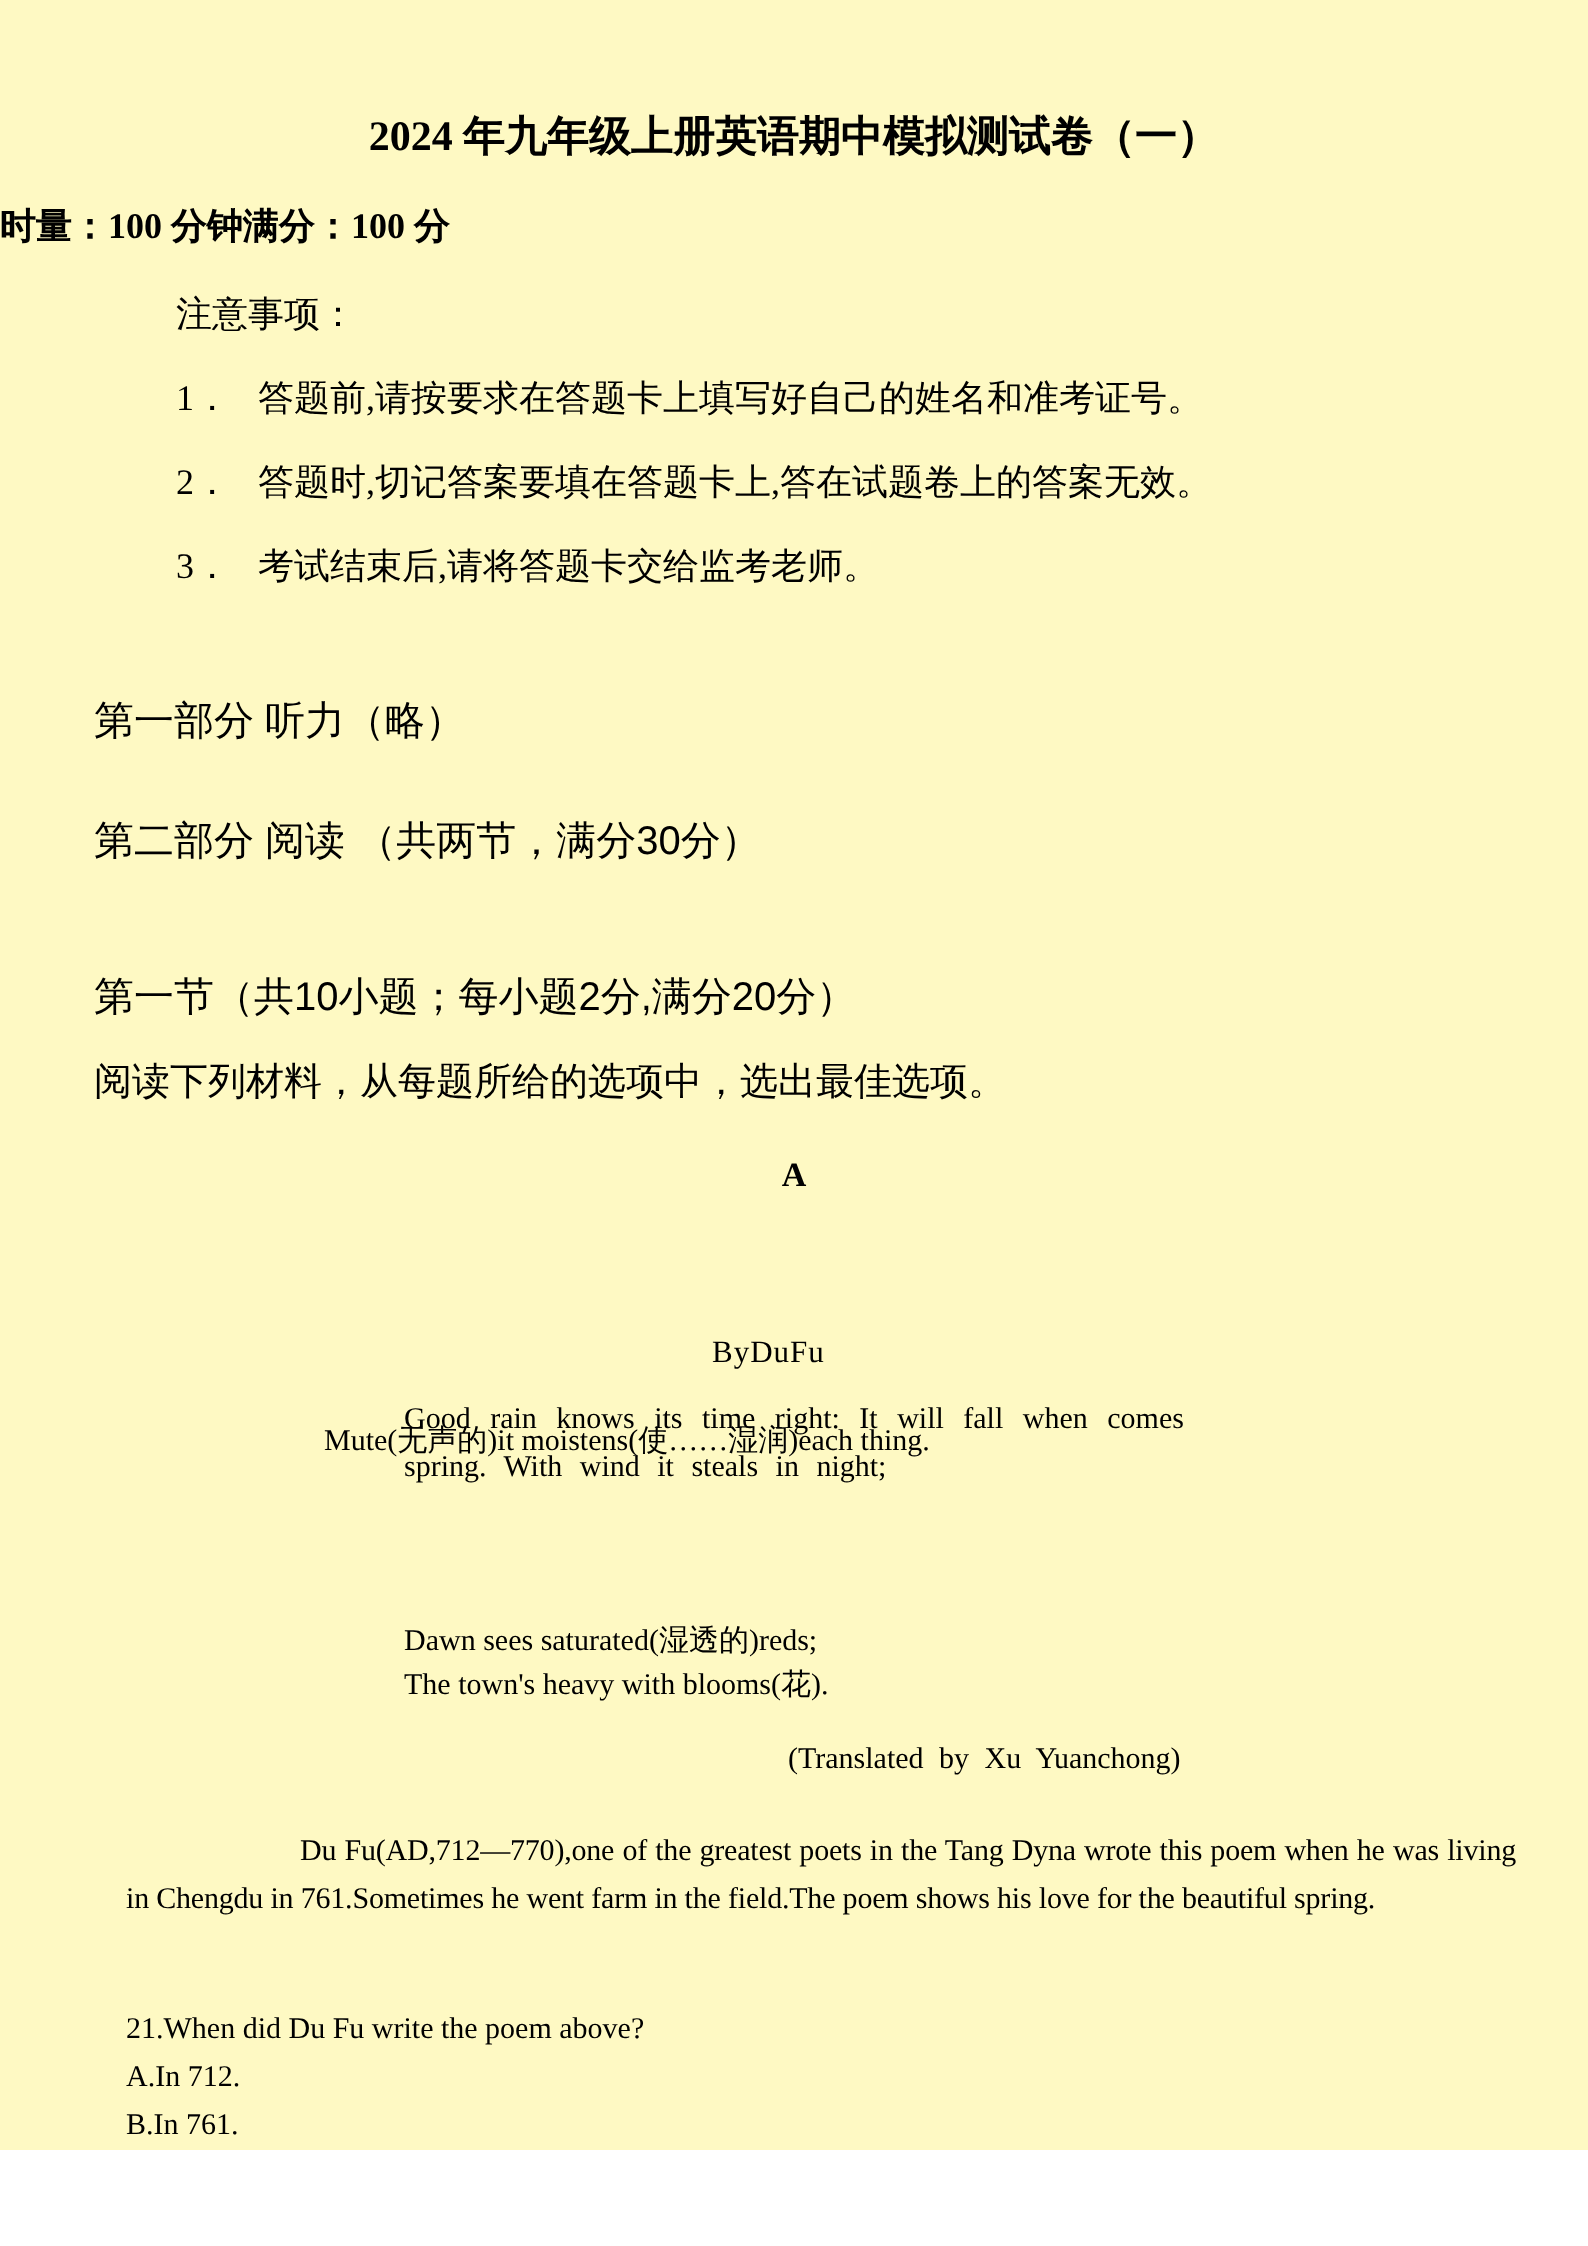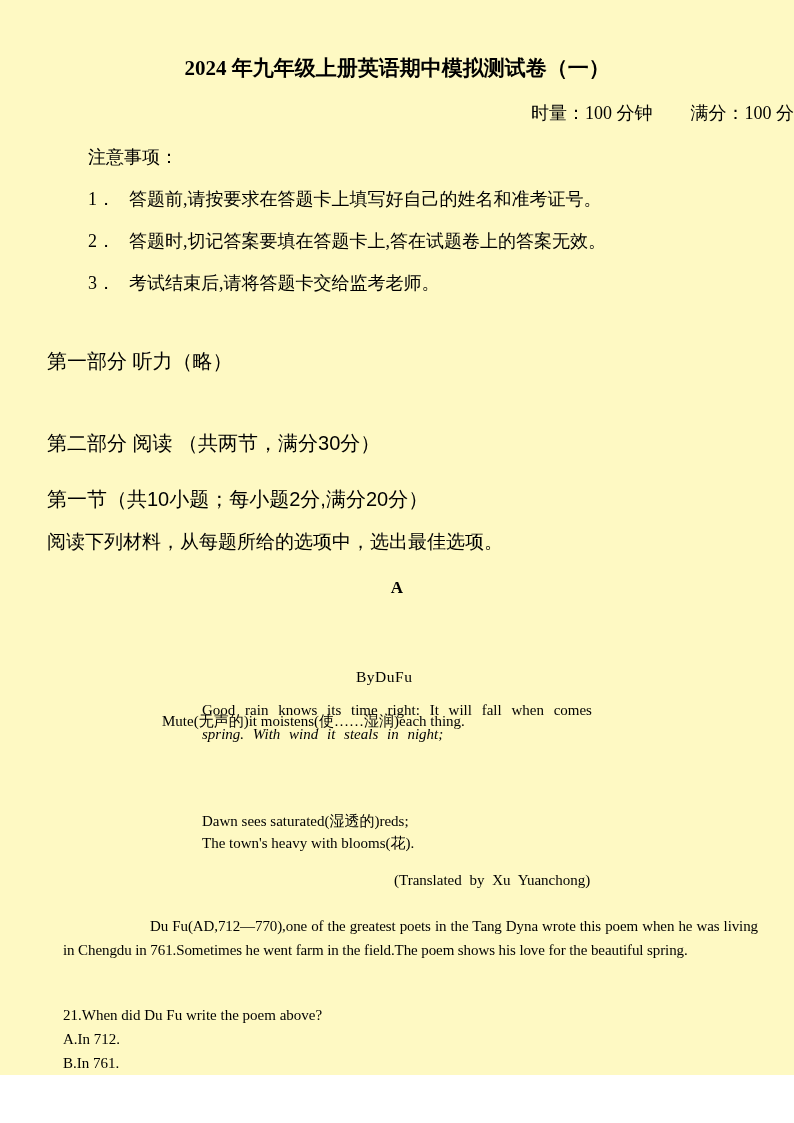--- a/index.html
+++ b/index.html
@@ -16,36 +16,36 @@
   }
   .abs { position: absolute; line-height: 1.2; white-space: pre; }
 
   .exam-title {
     top: 56px; left: 0; width: 794px;
     text-align: center;
     font-size: 21px; font-weight: bold;
   }
   .meta-row {
     top: 103px; left: 0; width: 794px;
-    display: flex; justify-content: flex-end; gap: 38px;
-    font-size: 18px; font-weight: normal;
+    display: flex; justify-content: flex-start; 
+    font-size: 18px; font-weight: bold;
   }
   .notice-heading { top: 147px; left: 88px; font-size: 18px; }
   .notice-item { left: 88px; display: flex; gap: 14px; font-size: 18px; }
   .notice-item.i1 { top: 189px; }
   .notice-item.i2 { top: 231px; }
   .notice-item.i3 { top: 273px; }
 
   .part-heading {
     left: 47px;
     font-family: "Liberation Sans", "DejaVu Sans", sans-serif;
     font-size: 20px;
   }
   .part1 { top: 349px; }
-  .part2 { top: 431px; text-align: right; }
+  .part2 { top: 409px; text-align: right; }
   .section1 { top: 487px; }
   .instruction {
     top: 531px; left: 47px;
     font-family: "Liberation Sans", "DejaVu Sans", sans-serif;
     font-size: 19px;
     text-align: center;
   }
 
   .passage-label {
     top: 578px; left: 0; width: 794px;
@@ -53,21 +53,21 @@
     font-size: 17px; font-weight: bold;
   }
   .poem-title {
     top: 628px; left: 200px;
     font-size: 16.5px; font-weight: bold;
     word-spacing: 5px;
   }
   .poem-byline { top: 668px; left: 356px; font-size: 15.5px; letter-spacing: 0.5px; }
   .poem-line { left: 202px; font-size: 15px; }
   .poem-line.l0 { top: 701px; word-spacing: 6px; }
-  .poem-line.l1 { top: 725px; word-spacing: 5px; font-style: italic; }
+  .poem-line.l1 { top: 725px; word-spacing: 5px; }
   .poem-line.l2 { top: 712px; left: 162px; }
   .poem-line.l3 { top: 788px; word-spacing: 1px; }
   .poem-line.l4 { top: 812px; }
   .poem-line.l5 { top: 834px; }
   .translator { top: 871px; left: 394px; font-size: 15px; word-spacing: 4px; }
 
   .passage-intro {
     top: 914px; left: 63px; width: 695px;
     font-size: 15px; line-height: 24px;
     text-align: justify;

